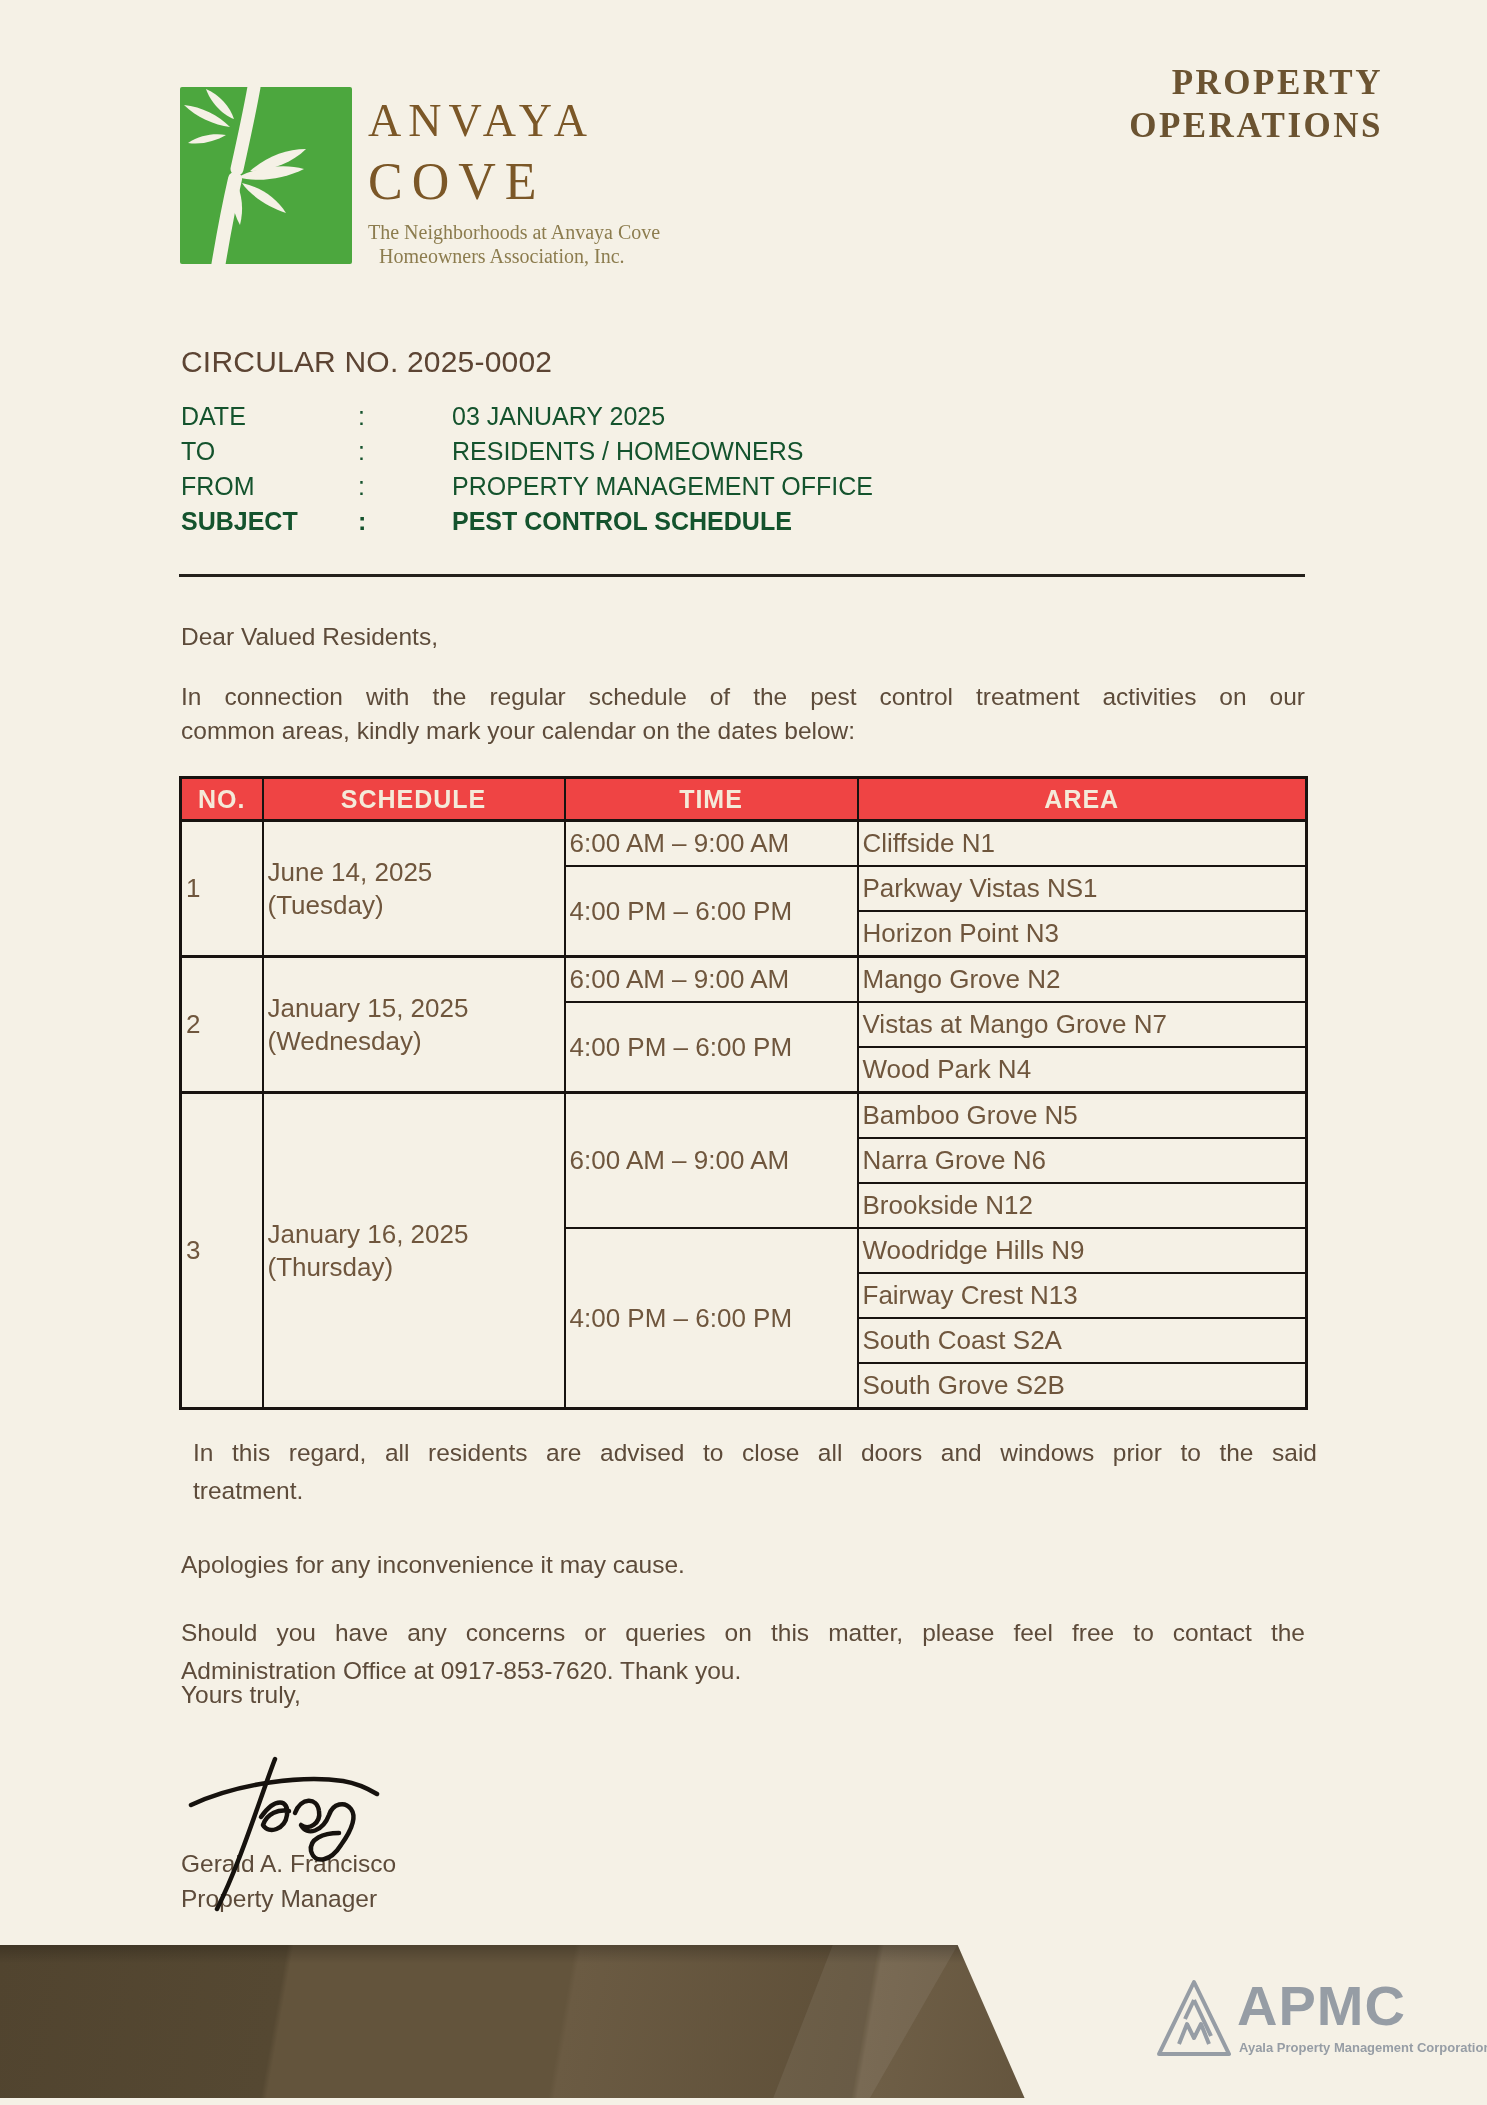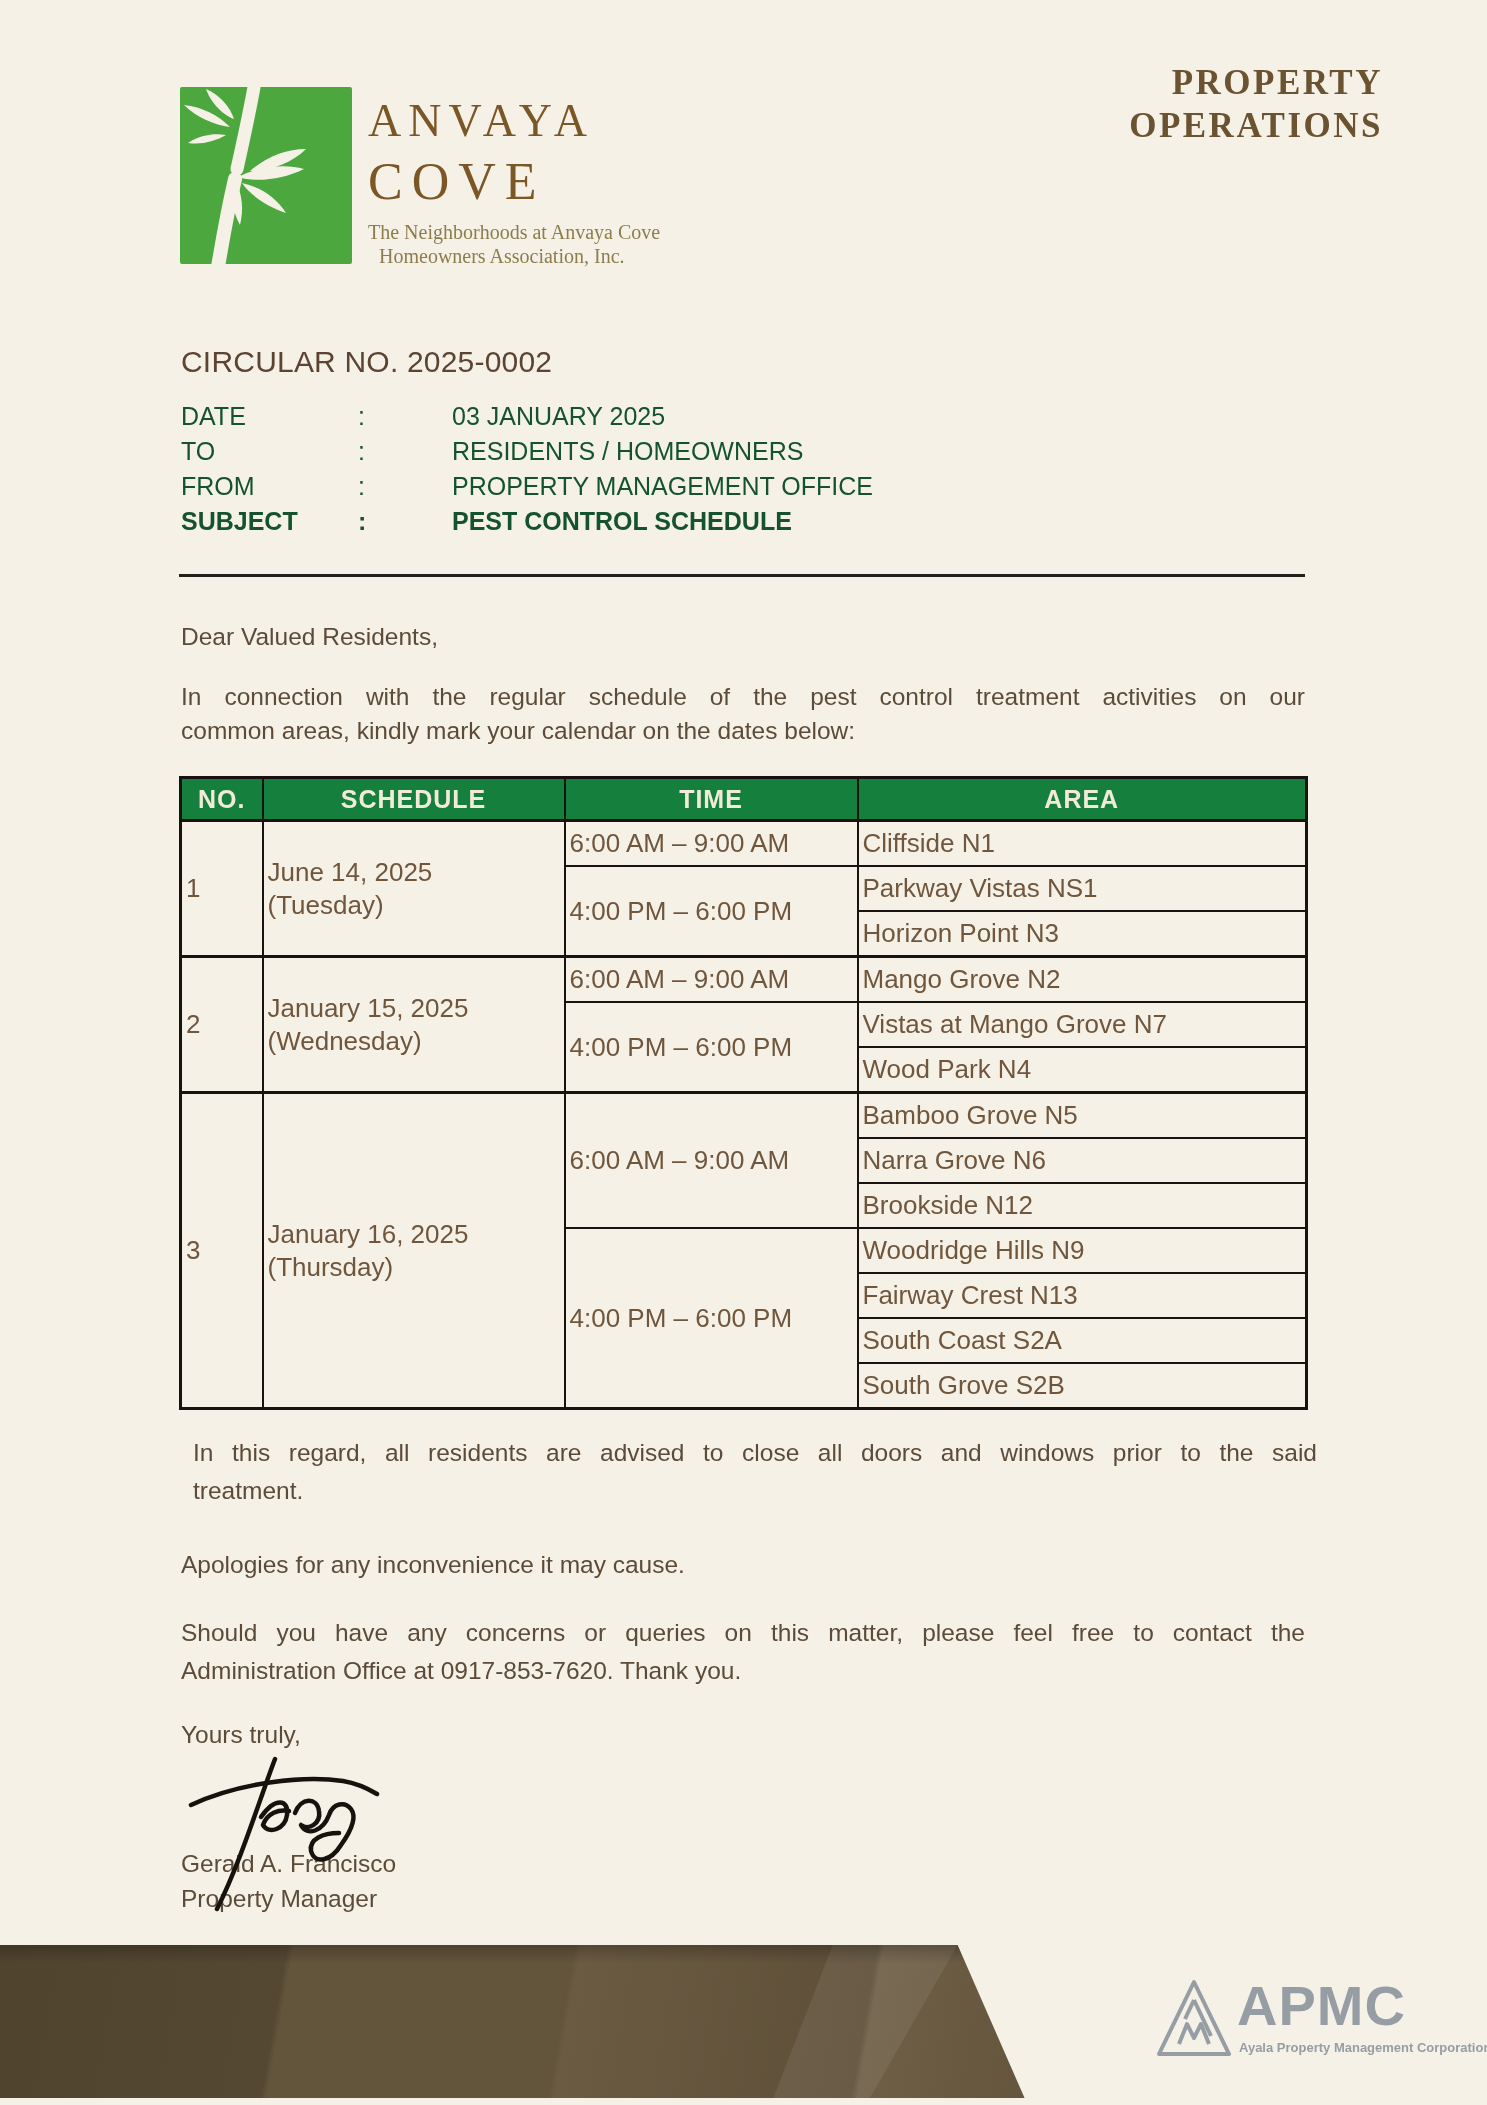--- a/index.html
+++ b/index.html
@@ -29,29 +29,29 @@
   .p1 { position:absolute; left:181px; top:680px; width:1124px; }
   .p2 { position:absolute; left:193px; top:1434px; width:1124px; line-height:38px; }
   .p3 { position:absolute; left:181px; top:1548px; }
   .p4 { position:absolute; left:181px; top:1614px; width:1124px; line-height:38px; }
   .jl { text-align:justify; text-align-last:justify; word-spacing:-0.5px; }
   
   table.sched { position:absolute; left:179px; top:776px; width:1126px; border-collapse:collapse; table-layout:fixed; }
   table.sched th, table.sched td { border:2px solid #181310; }
   table.sched { border:3px solid #181310; }
   table.sched th {
-    background:#15803d; color:#f4ead9; font-weight:bold; font-size:25px;
+    background:#ef4444; color:#f4ead9; font-weight:bold; font-size:25px;
     letter-spacing:1px; height:38px; text-align:center;
   }
   table.sched td { font-size:26px; color:#6f563d; text-align:left; vertical-align:middle; padding:0 4px; }
   .c-area { height:43px; }
   tr.grp-first td { border-top:3px solid #181310; }
   .c-sched div { line-height:33px; }
   
-  .closing { position:absolute; left:181px; top:1718px; }
+  .closing { position:absolute; left:181px; top:1678px; }
   .sig-svg { position:absolute; left:183px; top:1753px; z-index:5; }
   .sig-name { position:absolute; left:181px; top:1847px; }
   .sig-title { position:absolute; left:181px; top:1882px; }
   
   .footer-band {
     position:absolute; left:0; top:1945px; width:1487px; height:153px;
     clip-path:polygon(0 0, 64.4% 0, 68.9% 100%, 0 100%);
     background:linear-gradient(100deg,
       #51442f 0%, #554832 19%, #63543c 19.4%, #63543c 38%,
       #6b5b43 38.4%, #5e4f38 58%, #6f5f47 58.4%, #5c4d36 78%,

